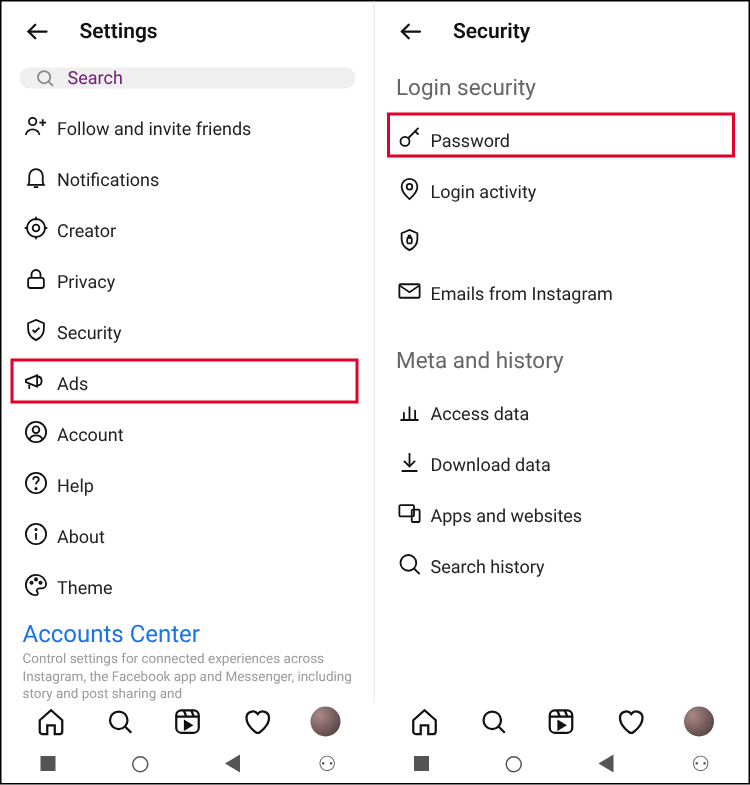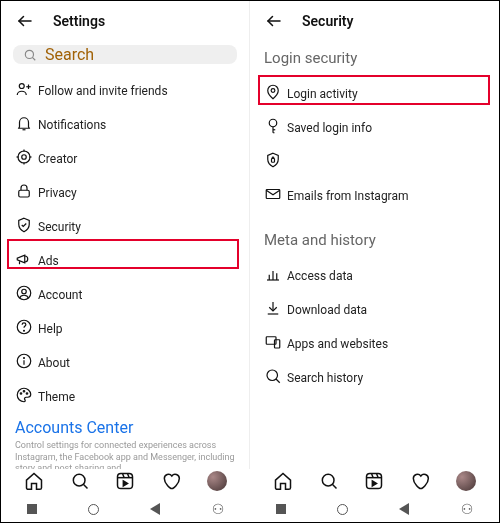--- a/index.html
+++ b/index.html
@@ -47,21 +47,21 @@
     background: #efefef;
     border-radius: 8px;
     height: 28px;
     display: flex;
     align-items: center;
     padding: 0 10px;
     gap: 8px;
     cursor: text;
   }
   .search-box .icon { color: #888; display:flex; }
-  .search-box .ph { color: #a16207; font-size: 16px; }
+  .search-box .ph { color: #701a75; font-size: 12px; }
   .list { flex: 1; padding: 2px 0 0 0; }
   .item {
     display: flex;
     align-items: flex-end;
     padding: 8px 14px;
     gap: 5px;
     font-size: 12px;
     color: #222;
     cursor: pointer;
     position: relative;
@@ -279,36 +279,35 @@
       </div>
       <div class="title">Security</div>
     </div>
 
     <div class="section-label">Login security</div>
 
     <div class="list" style="flex:0;">
       <div class="item">
         <span class="icon">
           <svg width="18" height="18" viewBox="0 0 24 24" fill="none" stroke="#111" stroke-width="1.6">
+              <circle cx="8" cy="15" r="4"></circle>
+              <line x1="11" y1="12" x2="20" y2="3"></line>
+              <line x1="17" y1="6" x2="20" y2="9"></line>
+            </svg>
+        </span>
+        <span>Password</span>
+      </div>
+      <div class="item">
+        <span class="icon">
+          <svg width="18" height="18" viewBox="0 0 24 24" fill="none" stroke="#111" stroke-width="1.6">
               <path d="M12 21s-7-6-7-11a7 7 0 1114 0c0 5-7 11-7 11z"></path>
               <circle cx="12" cy="10" r="2.5"></circle>
             </svg>
         </span>
         <span>Login activity</span>
-      </div>
-      <div class="item">
-        <span class="icon">
-          <svg width="18" height="18" viewBox="0 0 24 24" fill="none" stroke="#111" stroke-width="1.6">
-              <circle cx="12" cy="8" r="5"></circle>
-              <line x1="12" y1="13" x2="12" y2="21"></line>
-              <line x1="12" y1="17" x2="15" y2="17"></line>
-              <line x1="12" y1="21" x2="14" y2="21"></line>
-            </svg>
-        </span>
-        <span>Saved login info</span>
       </div>
       <div class="item">
         <span class="icon">
           <svg width="18" height="18" viewBox="0 0 24 24" fill="none" stroke="#111" stroke-width="1.6">
               <path d="M12 3l7 3v5c0 5-3 8-7 10-4-2-7-5-7-10V6l7-3z"></path>
               <rect x="10" y="10" width="4" height="5" rx="1"></rect>
               <path d="M11 10V9a1 1 0 012 0v1"></path>
             </svg>
         </span>
       </div>

